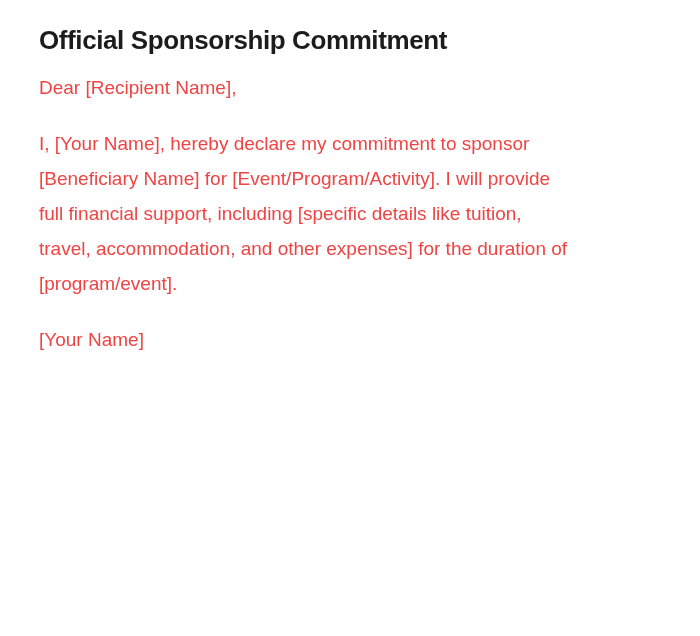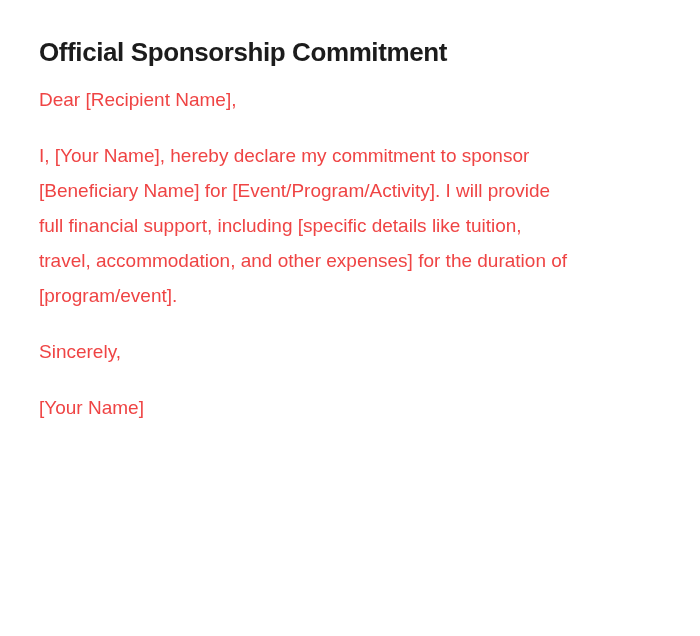--- a/index.html
+++ b/index.html
@@ -10,21 +10,21 @@
   body {
     width: 700px;
     height: 636px;
     overflow: hidden;
     font-family: "Liberation Sans", "DejaVu Sans", sans-serif;
   }
   .page {
     box-sizing: border-box;
     width: 700px;
     height: 527px;
-    padding: 38px 40px 0 39px;
+    padding: 26px 40px 0 39px;
     background: #ffffff;
   }
   .doc-title {
     margin: 0 0 16px 0;
     font-size: 26px;
     line-height: 28px;
     font-weight: 700;
     letter-spacing: -0.4px;
     color: #1c1c1c;
   }
@@ -45,17 +45,16 @@
 
   <p class="doc-para">Dear [Recipient Name],</p>
 
   <p class="doc-para">I, [Your Name], hereby declare my commitment to sponsor
 [Beneficiary Name] for [Event/Program/Activity]. I will provide
 full financial support, including [specific details like tuition,
 travel, accommodation, and other expenses] for the duration of
 [program/event].</p>
 
 
-  <p class="doc-para">Sincerely,</p>
 
   <p class="doc-para">[Your Name]</p>
 
 </div>
 
 </body></html>

